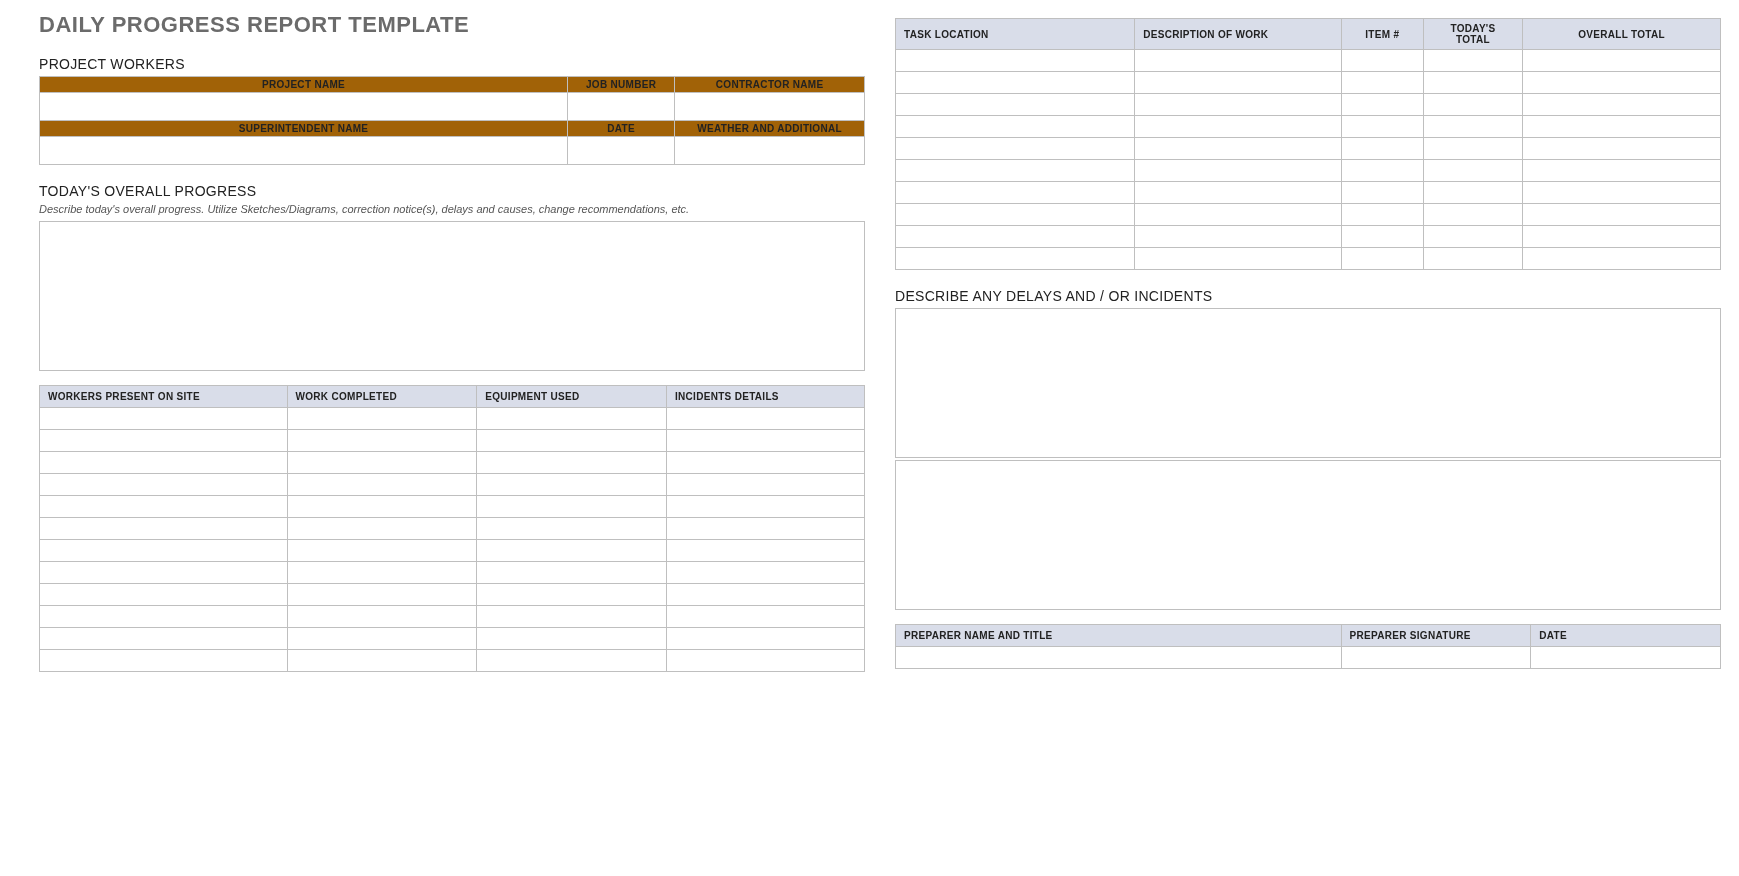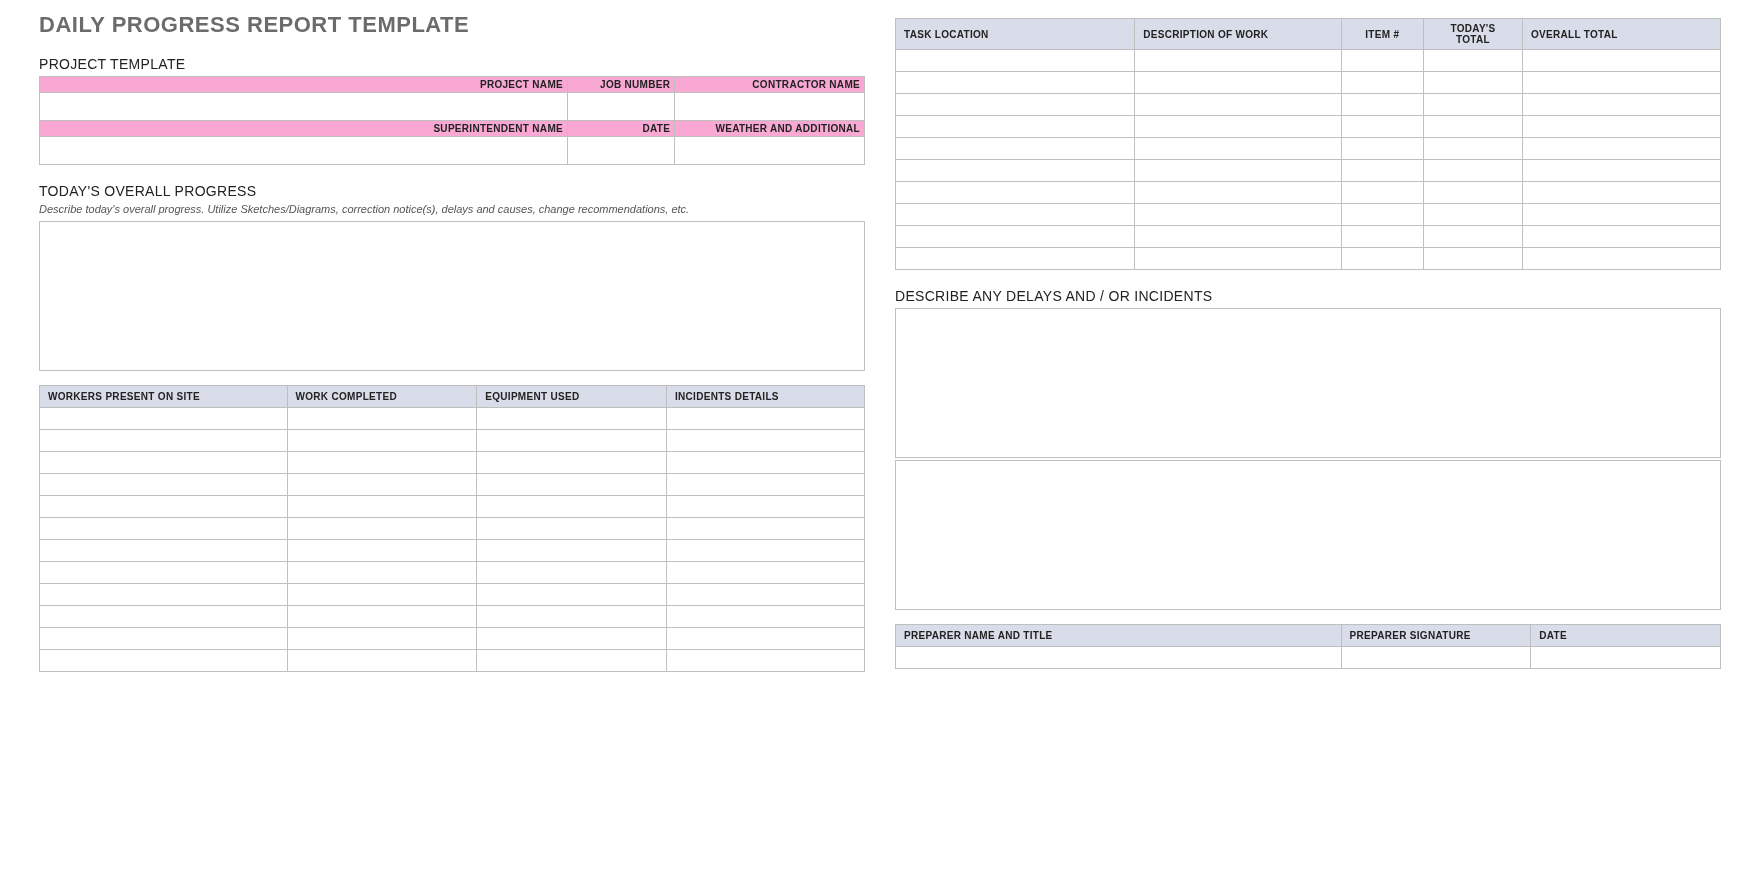--- a/index.html
+++ b/index.html
@@ -57,24 +57,24 @@
     background: #d9dde9;
     font-weight: 700;
     letter-spacing: 0.3px;
     height: 22px;
   }
   table.grid td { height: 22px; background:#fff; }
   .details-table th { font-weight:400; font-size:10px; background:#fff; }
   .details-table th.label-cell {
     border:1px solid #bfbfbf;
     font-size:10px;
-    text-align:right;
+    text-align:center;
     padding:2px 4px;
     height:14px;
-    background:#f9a8d4;
+    background:#a16207;
   }
   .details-table td.input-cell {
     height:28px;
   }
   .big-textarea {
     width:100%;
     height:150px;
     border:1px solid #bfbfbf;
     margin-top:2px;
   }
@@ -89,21 +89,21 @@
   .right-first { margin-top:0; }
 </style>
 </head>
 <body>
 
 <div class="page">
 
   <div class="col">
     <h1 class="doc-title">DAILY PROGRESS REPORT TEMPLATE</h1>
 
-    <div class="section-title">PROJECT TEMPLATE</div>
+    <div class="section-title">PROJECT WORKERS</div>
 
     <table class="grid details-table">
       <colgroup>
         <col style="width:64%">
           <col style="width:13%">
           <col style="width:23%">
       </colgroup>
       <tbody>
           <tr>
         <th class="label-cell">PROJECT NAME</th>
@@ -231,21 +231,21 @@
           <col style="width:10%">
           <col style="width:12%">
           <col style="width:24%">
         </colgroup>
       <tbody>
           <tr>
         <th>TASK LOCATION</th>
         <th>DESCRIPTION OF WORK</th>
         <th style="text-align:center">ITEM #</th>
         <th style="text-align:center">TODAY'S TOTAL</th>
-        <th style="text-align:left">OVERALL TOTAL</th>
+        <th style="text-align:center">OVERALL TOTAL</th>
       </tr>
       <tr>
             <td></td>
             <td></td>
             <td></td>
             <td></td>
             <td></td>
           </tr>
       <tr>
             <td></td>

